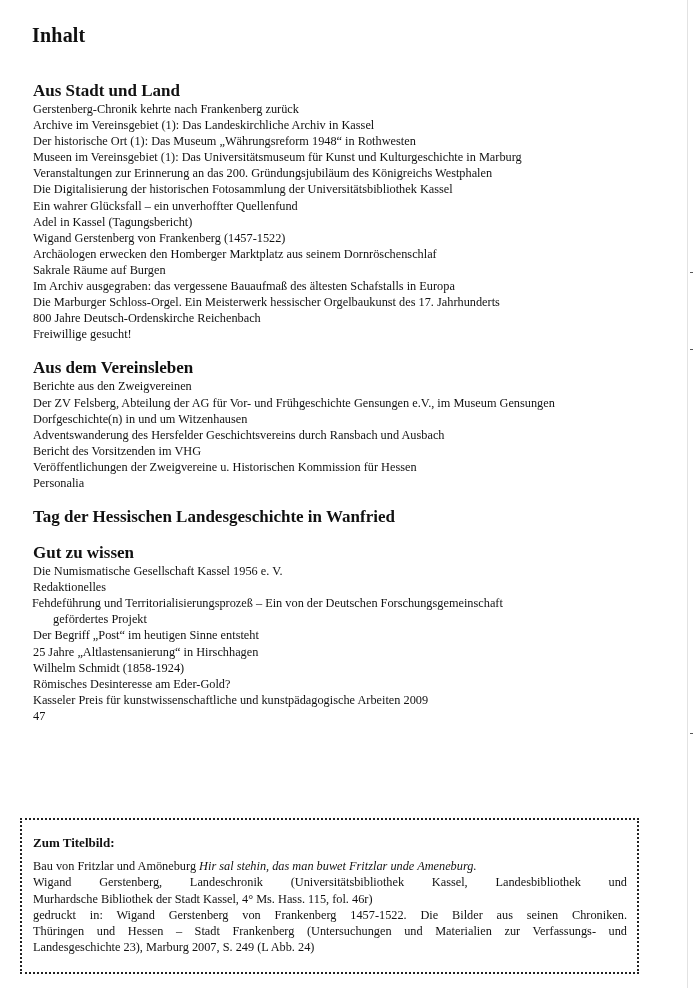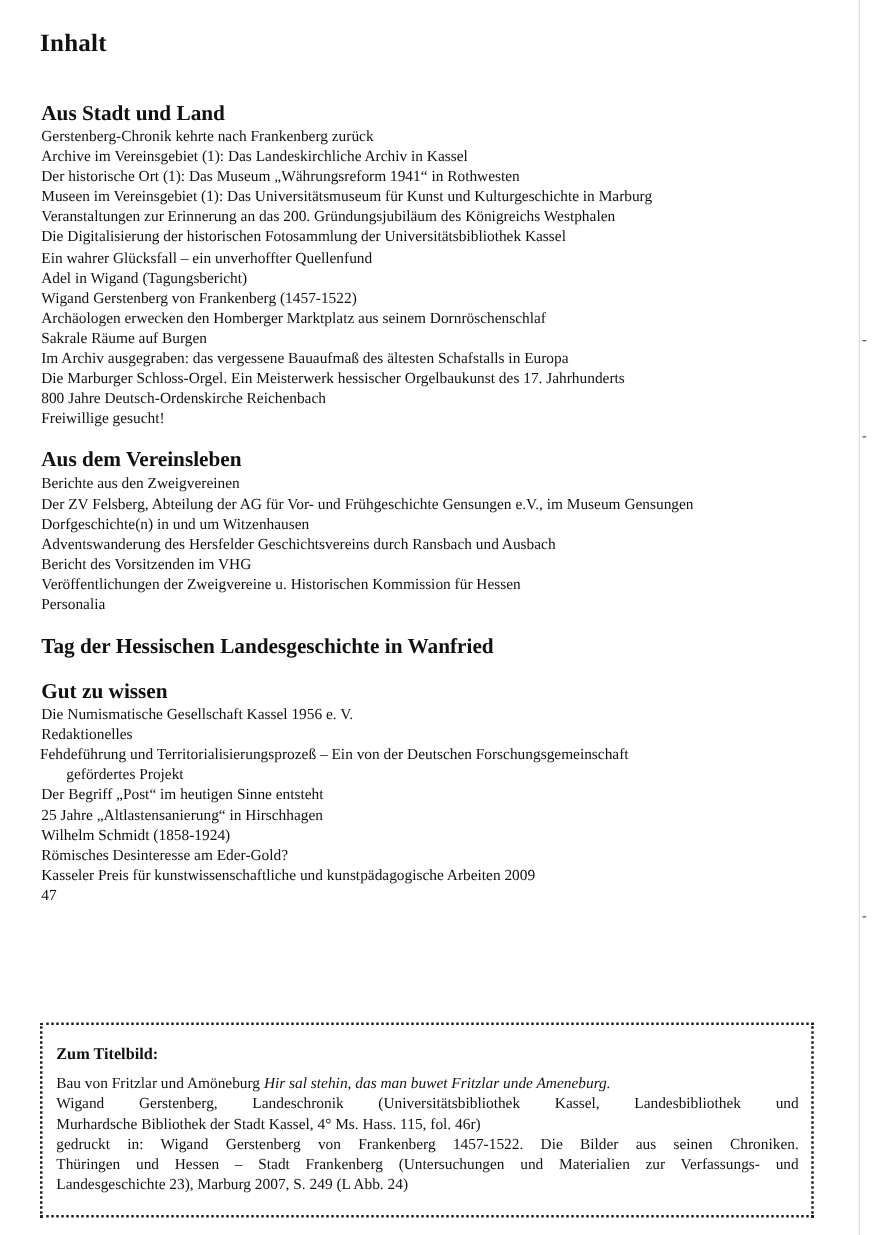--- a/index.html
+++ b/index.html
@@ -27,21 +27,21 @@
   .row .d { flex:1 1 auto; overflow:hidden; margin:0 1px; }
   .row .d::after {
     content:". . . . . . . . . . . . . . . . . . . . . . . . . . . . . . . . . . . . . . . . . . . . . . . . . . . . . . . . . . . . . . . . . . . . . . . . . . . . . . . . . . . . . . . . . . . . . . . . . . . . . . . . . . . . . . . . . . . . . . . . . . . . . . . . . . . . . . . . . . . . . . . . . . . . . . . . . . . . . . . . . . . . . . . . . . . . . . . . . . . . . . . . . . . . . . . . . .";
     letter-spacing:-2.2px; font-weight:normal;
   }
   .row.head .d::after { letter-spacing:-2.6px; font-weight:bold; }
   .row .p { flex:0 0 auto; text-align:right; }
   .row.first-line { height:16.1px; }
   .row.indent .t { padding-left:20px; }
   .infobox {
-    position:absolute; left:32px; top:818px; width:619px; height:156px;
+    position:absolute; left:20px; top:818px; width:619px; height:156px;
     border:2px dotted #222; box-sizing:border-box; padding:15px 10px 0 11px;
     font-size:12.3px; line-height:16.2px;
   }
   .infobox .ib-title { font-weight:bold; font-size:13px; margin-bottom:7px; }
   .infobox p { margin:0; text-align:justify; }
   .infobox .ital { font-style:italic;font-family:Liberation Serif, serif; }
   .justify-line { text-align:justify; text-align-last:justify; }
 </style>
 </head>
 <body>
@@ -65,21 +65,21 @@
           <span class="t">Gerstenberg-Chronik kehrte nach Frankenberg zurück</span>
           <span class="d"></span>
           <span class="p">1</span>
         </div>
         <div class="row">
           <span class="t">Archive im Vereinsgebiet (1): Das Landeskirchliche Archiv in Kassel</span>
           <span class="d"></span>
           <span class="p">2</span>
         </div>
         <div class="row">
-          <span class="t">Der historische Ort (1): Das Museum „Währungsreform 1941“ in Rothwesten</span>
+          <span class="t">Der historische Ort (1): Das Museum „Währungsreform 1948“ in Rothwesten</span>
           <span class="d"></span>
           <span class="p">6</span>
         </div>
         <div class="row">
           <span class="t">Museen im Vereinsgebiet (1): Das Universitätsmuseum für Kunst und Kulturgeschichte in Marburg</span>
           <span class="d"></span>
           <span class="p">7</span>
         </div>
         <div class="row">
           <span class="t">Veranstaltungen zur Erinnerung an das 200. Gründungsjubiläum des Königreichs Westphalen</span>
@@ -90,21 +90,21 @@
           <span class="t">Die Digitalisierung der historischen Fotosammlung der Universitätsbibliothek Kassel</span>
           <span class="d"></span>
           <span class="p">11</span>
         </div>
         <div class="row">
           <span class="t">Ein wahrer Glücksfall – ein unverhoffter Quellenfund</span>
           <span class="d"></span>
           <span class="p">13</span>
         </div>
         <div class="row">
-          <span class="t">Adel in Wigand (Tagungsbericht)</span>
+          <span class="t">Adel in Kassel (Tagungsbericht)</span>
           <span class="d"></span>
           <span class="p">15</span>
         </div>
         <div class="row">
           <span class="t">Wigand Gerstenberg von Frankenberg (1457-1522)</span>
           <span class="d"></span>
           <span class="p">16</span>
         </div>
         <div class="row">
           <span class="t">Archäologen erwecken den Homberger Marktplatz aus seinem Dornröschenschlaf</span>

